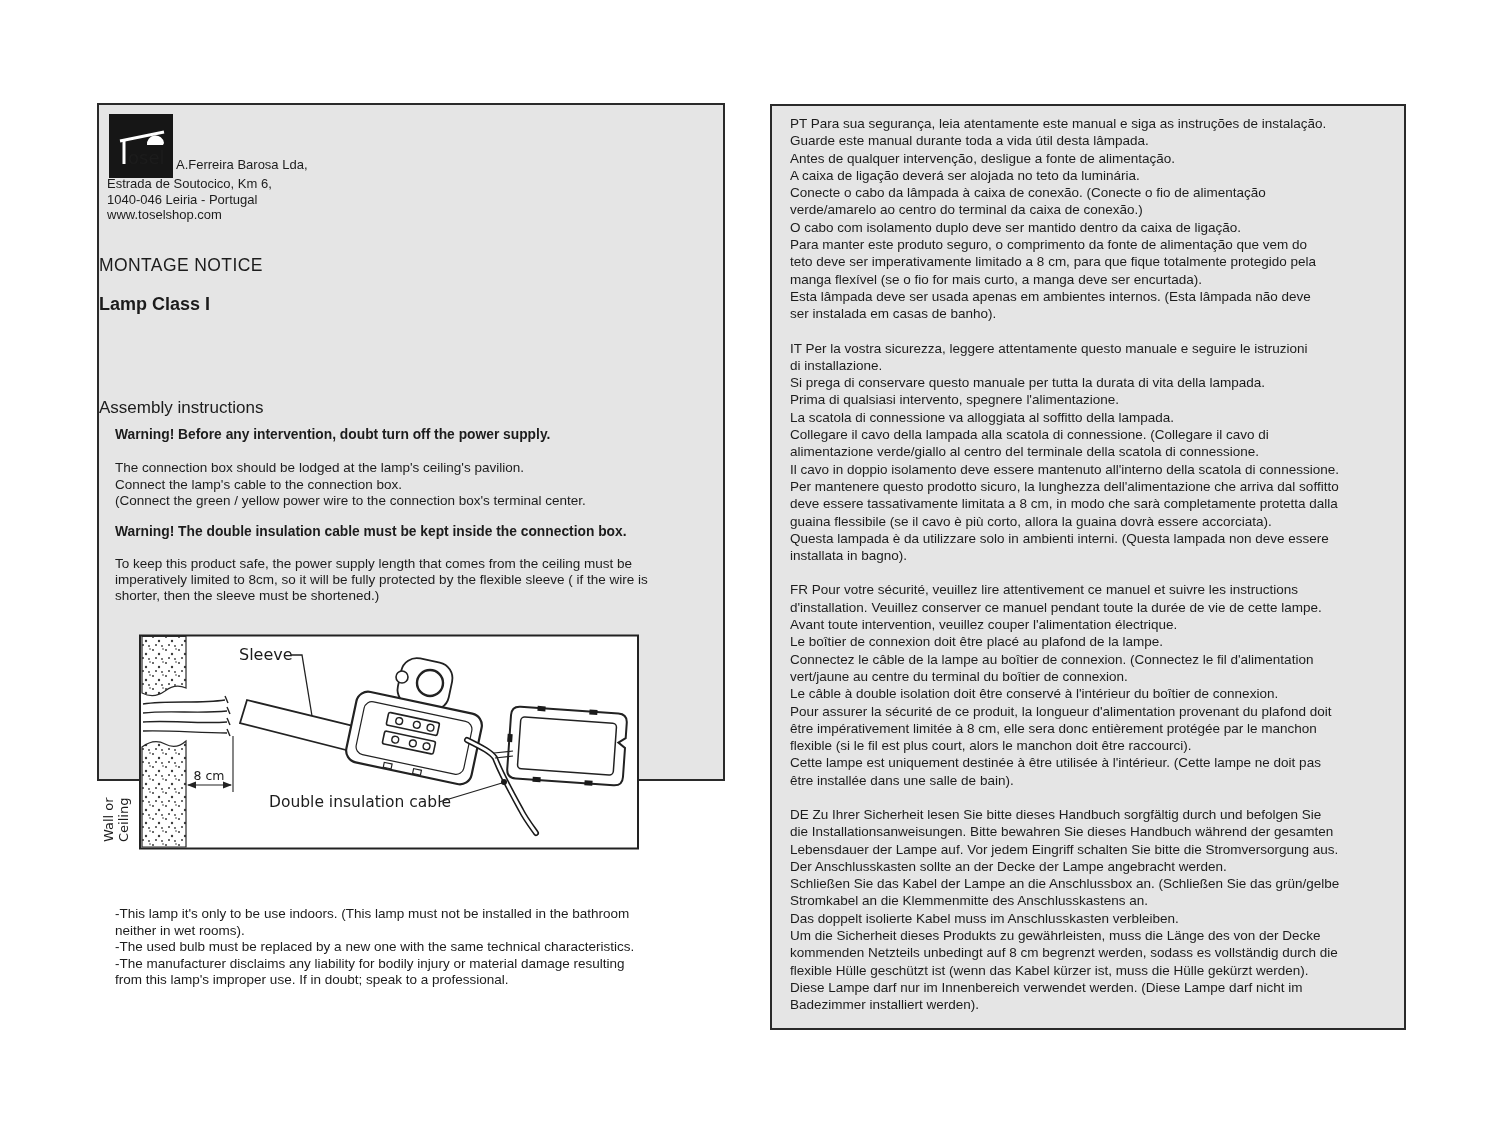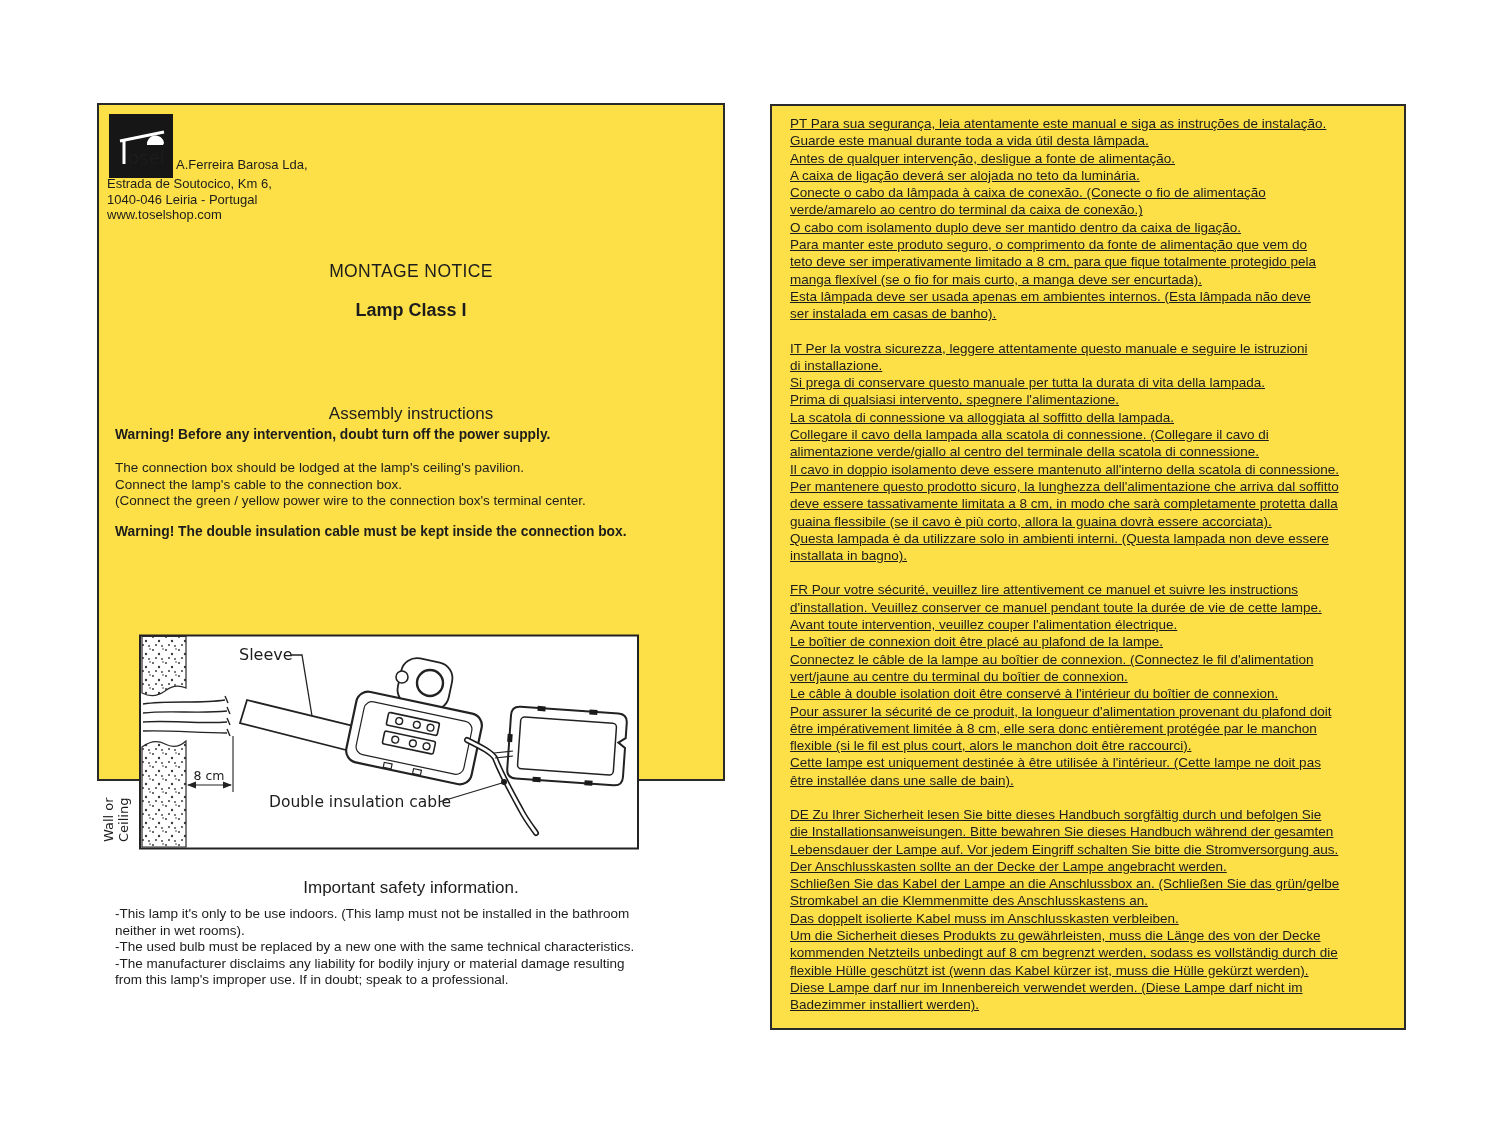--- a/index.html
+++ b/index.html
@@ -1,26 +1,26 @@
 <!DOCTYPE html>
 <html><head>
 <meta charset="utf-8">
 <style>
   html,body{margin:0;padding:0;background:#fff;}
   .page{position:relative;width:1500px;height:1125px;background:#ffffff;
         font-family:"Liberation Sans", sans-serif;color:#1c1c1c;overflow:hidden;}
-  .panel{position:absolute;border:2px solid #2a2a2a;background:#fde047;box-sizing:border-box;text-decoration:underline;}
+  .panel{position:absolute;border:2px solid #2a2a2a;background:#e5e5e5;box-sizing:border-box;}
   #left-panel{left:97px;top:103px;width:628px;height:678px;}
   #right-panel{left:770px;top:104px;width:636px;height:926px;padding:9px 18px;}
   .abs{position:absolute;}
   .preline{white-space:pre-line;}
   .body-txt{font-size:13.5px;line-height:16.5px;}
   .intro-txt{font-size:13.5px;line-height:18px;}
   .warn{font-size:13.8px;font-weight:700;}
-  .h-center{width:100%;text-align:center;margin-top:6px;}
+  .h-center{width:100%;text-align:left;}
   .h1{font-size:17.5px;letter-spacing:.4px;}
   .h2{font-size:17px;}
   .sub{font-size:18px;font-weight:700;}
   .company{font-size:13px;line-height:15.5px;}
   .sec{font-size:13.5px;line-height:17.3px;margin:0 0 17px 0;}
   svg text{font-family:"DejaVu Sans", sans-serif;fill:#1c1c1c;}
 </style>
 </head>
 <body>
 
@@ -52,20 +52,23 @@
     <div class="abs h-center h2" style="top:293px;">Assembly instructions</div>
 
     <div class="abs warn" style="left:16px;top:322px;width:596px;">Warning! Before any intervention, doubt turn off the power supply.</div>
 
     <div class="abs body-txt preline" style="left:16px;top:355px;width:596px;">The connection box should be lodged at the lamp's ceiling's pavilion.
 Connect the lamp's cable to the connection box.
 (Connect the green / yellow power wire to the connection box's terminal center.</div>
 
     <div class="abs warn" style="left:16px;top:419px;width:600px;">Warning! The double insulation cable must be kept inside the connection box.</div>
 
+    <div class="abs body-txt preline" style="left:16px;top:451px;width:600px;line-height:16px;">To keep this product safe, the power supply length that comes from the ceiling must be
+imperatively limited to 8cm, so it will be fully protected by the flexible sleeve ( if the wire is
+shorter, then the sleeve must be shortened.)</div>
 
     <div class="abs" style="left:0px;top:529px;">
       <svg width="563" height="216" viewBox="0 0 563 216">
         <defs>
           <pattern id="speckle" width="13" height="13" patternUnits="userSpaceOnUse">
             <circle cx="2" cy="3" r="1" fill="#3a3a3a"></circle>
             <circle cx="8" cy="7" r="1.2" fill="#3a3a3a"></circle>
             <circle cx="12" cy="2" r="0.8" fill="#3a3a3a"></circle>
             <circle cx="5" cy="11" r="1" fill="#3a3a3a"></circle>
             <circle cx="11" cy="12" r="0.9" fill="#3a3a3a"></circle>
@@ -143,21 +146,20 @@
           <line x1="395" y1="119" x2="414" y2="117" stroke="#222" stroke-width="1.2"></line>
           <line x1="396" y1="124" x2="414" y2="122" stroke="#222" stroke-width="1.2"></line>
         </g>
 
         <text x="170" y="173" font-size="15.5">Double insulation cable</text>
         <line x1="340" y1="168" x2="403" y2="149" stroke="#222" stroke-width="1.3"></line>
         <circle cx="405" cy="148" r="3" fill="#1a1a1a"></circle>
       </svg>
     </div>
 
-    <div class="abs h-center h2" style="top:767px;">Important safety information.</div>
     <div class="abs body-txt preline" style="left:16px;top:801px;width:600px;">-This lamp it's only to be use indoors. (This lamp must not be installed in the bathroom
 neither in wet rooms).
 -The used bulb must be replaced by a new one with the same technical characteristics.
 -The manufacturer disclaims any liability for bodily injury or material damage resulting
 from this lamp's improper use. If in doubt; speak to a professional.</div>
   </div>
 
   <div class="panel" id="right-panel">
     <p class="sec preline">PT   Para sua segurança, leia atentamente este manual e siga as instruções de instalação.
 Guarde este manual durante toda a vida útil desta lâmpada.

